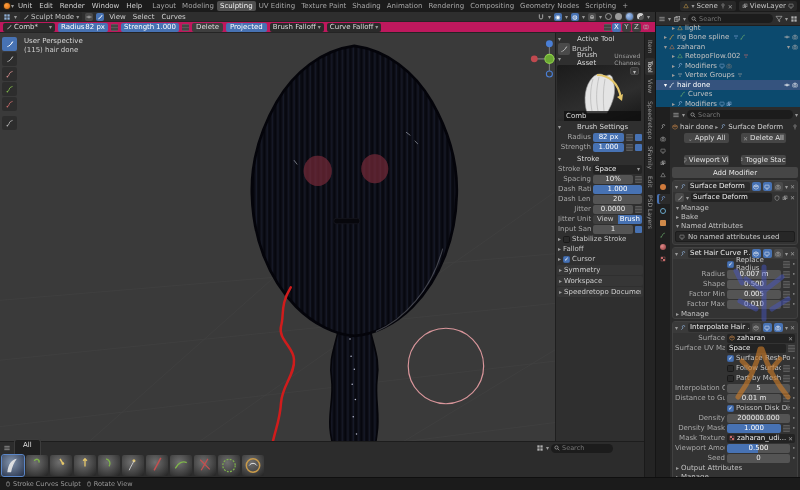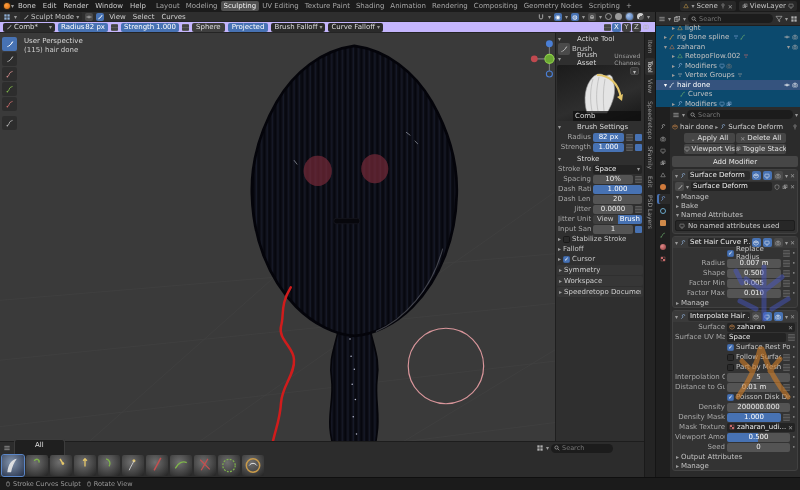--- a/index.html
+++ b/index.html
@@ -27,21 +27,21 @@
 .vph{height:10px;background:#2e2e2e;border-bottom:1px solid #252525;display:flex;align-items:center;gap:3px;padding:0 3px}
 .vph .menu{padding:0 2px}
 .vphr{margin-left:auto;display:flex;align-items:center;gap:3px;padding-right:2px}
 .sph{width:7px;height:7px;border-radius:50%;flex:none}
 .sph.wire{border:1px solid #9a9a9a}
 .sph.solid{background:#9a9a9a}
 .sph.mat{background:radial-gradient(circle at 35% 35%,#a9c4ec,#4772b3)}
 .sph.rend{background:linear-gradient(135deg,#cfcfcf 50%,#5a5a5a 50%)}
 .sphwrap{background:#52575e;border-radius:5px;padding:1px;display:flex}
 
-.tsb{height:11px;background:#c4b5fd;display:flex;align-items:center;gap:3px;padding:0 3px;border-bottom:1px solid #242424}
+.tsb{height:11px;background:#be185d;display:flex;align-items:center;gap:3px;padding:0 3px;border-bottom:1px solid #242424}
 .fld{background:#545454;border-radius:2px;text-align:center;color:#ededed;height:9px;line-height:9px;overflow:hidden;white-space:nowrap}
 .fld.blue{background:#4772b3;color:#fff}
 .fld.half{background:linear-gradient(to right,#4772b3 50%,#545454 50%);color:#fff}
 .fld.dark{background:#232323;text-align:left;padding:0 2px;display:flex;align-items:center;gap:2px}
 .slider{display:flex;justify-content:space-between;padding:0 3px;text-align:left}
 .tbtn{background:#3e3e3e;border-radius:2px;height:9px;line-height:9px;padding:0 4px;color:#ddd}
 .tbtn.on{background:#4772b3;color:#fff}
 .drop{background:#2a2a2a;border-radius:2px;height:9px;display:flex;align-items:center;gap:2px;padding:0 3px;color:#ddd}
 .tsbr{margin-left:auto;display:flex;align-items:center;gap:1px;padding-right:2px}
 .axis{width:9px;height:9px;border-radius:2px;background:#3e3e3e;color:#ccc;text-align:center;line-height:9px}
@@ -60,34 +60,34 @@
 .nh{display:flex;align-items:center;gap:16px;height:10px;color:#d8d8d8;padding:0 1px}
 .nh .flag{margin-left:auto;color:#9f9f9f}
 .nrow{display:flex;align-items:center;gap:2px;height:10px;padding:0 1px}
 .nrow .lab{width:33px;text-align:right;color:#a6a6a6;white-space:nowrap;overflow:hidden;flex:none}
 .nrow .val{flex:1;min-width:0}
 .keyic{width:7px;height:7px;background:#454545;border-radius:1px;flex:none;background-image:linear-gradient(#5a5a5a 1px,transparent 1px);background-size:3px 3px}
 .keyic.blue{background-color:#4772b3;background-image:none}
 .cb{width:7px;height:7px;border-radius:1.5px;background:#2a2a2a;border:1px solid #191919;color:#fff;font-size:5.5px;line-height:5px;text-align:center;flex:none}
 .cb.on{background:#4772b3;border-color:#3c63a0}
 .preview{width:84px;height:56px;border-radius:2px;background:linear-gradient(160deg,#1b1b1b,#2e2e2e 60%,#161616);position:relative;margin:1px 0}
-.preview .plabel{position:absolute;left:16px;bottom:0;right:0;background:rgba(15,15,15,.75);padding:1px 2px;color:#ddd}
+.preview .plabel{position:absolute;left:7px;bottom:0;right:0;background:rgba(15,15,15,.75);padding:1px 2px;color:#ddd}
 .preview .pbtn{position:absolute;top:2px;right:2px;width:9px;height:8px;background:#3a3a3a;border:1px solid #4a4a4a;border-radius:2px;text-align:center;line-height:7px;color:#bbb;font-size:6px}
 .seg{flex:1;display:flex;border-radius:2px;overflow:hidden}
 .seg span{flex:1;text-align:center;height:9px;line-height:9px;background:#3e3e3e;color:#ccc}
 .seg span.on{background:#4772b3;color:#fff}
 .collh{display:flex;align-items:center;gap:2px;height:10px;background:#363636;border-radius:2px;margin:1px 0;padding:0 2px;color:#cdcdcd}
 
 .tabstrip{width:11px;background:#242424;border-left:1px solid #1a1a1a;display:flex;flex-direction:column;align-items:center;padding-top:4px;gap:1px;flex:none}
 .vtab{writing-mode:vertical-rl;font-size:6px;color:#969696;padding:3px 0;line-height:10px;white-space:nowrap}
 .vtab.act{color:#e9e9e9;background:#2f2f2f;border-radius:2px}
 
 .shelf{position:absolute;left:0;right:0;bottom:0;height:36px;background:#2c2c2c;border-top:1px solid #1d1d1d}
 .shelfhead{height:12px;display:flex;align-items:center;gap:3px;padding:0 3px}
-.shelftab{background:#1f1f1f;border:1px solid #3c3c3c;border-bottom:none;border-radius:3px 3px 0 0;padding:0 20px;height:19px;line-height:10px;color:#e0e0e0;margin-top:1px}
+.shelftab{background:#1f1f1f;border:1px solid #3c3c3c;border-bottom:none;border-radius:3px 3px 0 0;padding:0 8px;height:19px;line-height:10px;color:#e0e0e0;margin-top:1px}
 .searchpill{background:#1c1c1c;border-radius:5px;display:flex;align-items:center;gap:2px;padding:0 3px;height:9px}
 .searchpill input{background:none;border:none;outline:none;color:#b5b5b5;font-size:6.5px;width:100%;font-family:inherit;padding:0}
 .thumbs{display:flex;gap:2px;padding:1px 2px}
 .thumb{width:22px;height:21px;border-radius:2px;background:radial-gradient(circle at 42% 35%,#6f6f6f,#232323);position:relative;flex:none;overflow:hidden}
 .thumb.sel{outline:1.5px solid #5a86c8;background:radial-gradient(circle at 42% 35%,#8193ad,#253048)}
 .thumb svg{position:absolute;inset:0;width:100%;height:100%}
 
 .right{width:145px;display:flex;flex-direction:column;border-left:1px solid #151515;min-width:0}
 .outliner{height:95px;background:#0c4a6e;display:flex;flex-direction:column;flex:none;overflow:hidden}
 .olhead{height:14px;background:#2e2e2e;display:flex;align-items:center;gap:2px;padding:0 2px;border-bottom:1px solid #1e1e1e;flex:none}
@@ -97,21 +97,21 @@
 .olrow.sel{background:#35537e;color:#fff}
 .d1{padding-left:8px}.d2{padding-left:16px}.d3{padding-left:24px}
 
 .props{flex:1;display:flex;min-height:0;background:#2b2b2b;position:relative;overflow:hidden}
 .ptabs{width:14px;background:#1f1f1f;display:flex;flex-direction:column;align-items:center;gap:2px;padding-top:15px;flex:none}
 .ptab{width:13px;height:10px;display:flex;align-items:center;justify-content:center;border-radius:2px 0 0 2px}
 .ptab.act{background:#2b2b2b;box-shadow:inset 2px 0 0 #4772b3}
 .pcontent{flex:1;overflow:hidden;padding:1px 2px;min-width:0}
 .phead{display:flex;align-items:center;gap:2px;height:13px}
 .crumb{display:flex;align-items:center;gap:2px;height:11px;color:#cfcfcf;white-space:nowrap}
-.btngrid{display:grid;grid-template-columns:1fr 1fr;gap:1px;margin:1px 12px}
+.btngrid{display:grid;grid-template-columns:1fr 1fr;gap:12px;margin:1px 12px}
 .btn{background:#464646;border-radius:2px;height:10px;display:flex;align-items:center;justify-content:center;gap:2px;color:#e0e0e0;white-space:nowrap;overflow:hidden}
 .widebtn{background:#464646;border-radius:2px;height:11px;display:flex;align-items:center;justify-content:center;gap:2px;color:#e6e6e6;margin:2px 0}
 .modpanel{background:#333333;border:1px solid #414141;border-radius:3px;margin-top:2px;overflow:hidden}
 .modhead{display:flex;align-items:center;gap:2px;height:11px;background:#3a3a3a;padding:0 2px}
 .namef{flex:1;background:#2a2a2a;border-radius:2px;height:9px;line-height:9px;padding:0 2px;color:#ececec;white-space:nowrap;overflow:hidden;min-width:0}
 .mi{width:9px;height:9px;border-radius:2px;background:#4a4a4a;display:flex;align-items:center;justify-content:center;flex:none}
 .mi.blue{background:#4772b3}
 .prow{display:flex;align-items:center;gap:2px;height:10px;padding:0 2px}
 .prow .lab{width:50px;text-align:right;color:#a8a8a8;white-space:nowrap;overflow:hidden;flex:none}
 .prow .val{flex:1;min-width:0;display:flex;align-items:center;gap:2px}
@@ -209,21 +209,21 @@
 </defs>
 </svg>
 
 <div class="app">
 
   <div class="topbar">
     <div class="logo">
         <span class="b"></span>
         <span class="chev">▾</span>
       </div>
-    <span class="menu">Bone</span>
+    <span class="menu">Unit</span>
     <span class="menu">Edit</span>
     <span class="menu">Render</span>
     <span class="menu">Window</span>
     <span class="menu">Help</span>
     <div class="ws">
       <span>Layout</span>
       <span>Modeling</span>
       <span class="act">Sculpting</span>
       <span>UV Editing</span>
       <span>Texture Paint</span>
@@ -326,21 +326,21 @@
         <div class="fld blue slider" style="width:50px">
           <span>Radius</span>
             <span>82 px</span>
         </div>
         <span class="keyic"></span>
         <div class="fld blue slider" style="width:58px">
           <span>Strength</span>
             <span>1.000</span>
         </div>
         <span class="keyic"></span>
-        <span class="tbtn">Sphere</span>
+        <span class="tbtn">Delete</span>
         <span class="tbtn on">Projected</span>
         <div class="drop">
           <span>Brush Falloff</span>
             <span class="chev">▾</span>
         </div>
         <div class="drop">
           <span>Curve Falloff</span>
             <span class="chev">▾</span>
         </div>
         <div class="tsbr">

